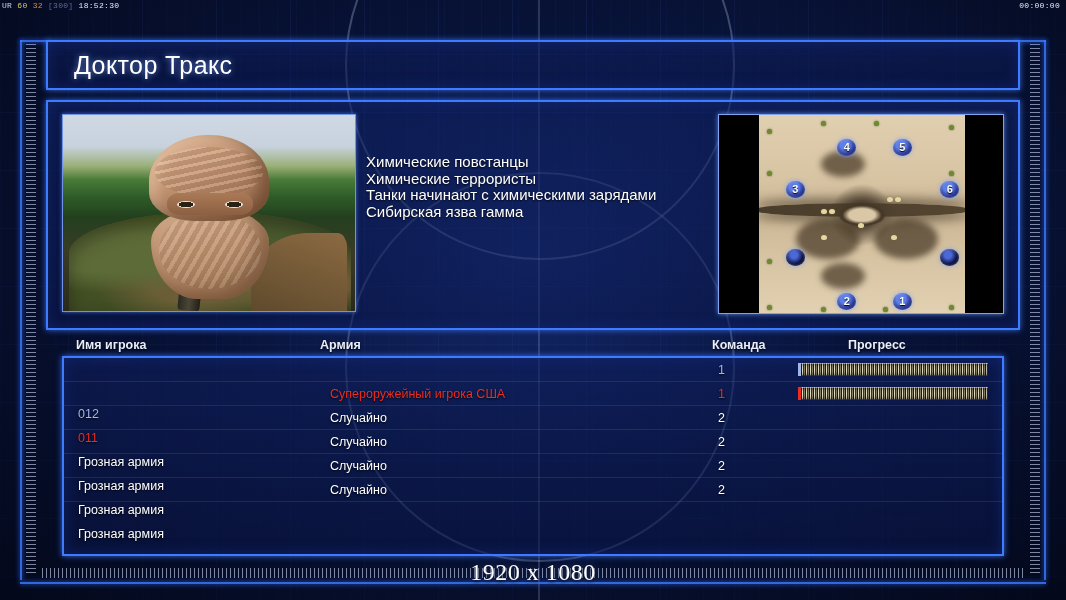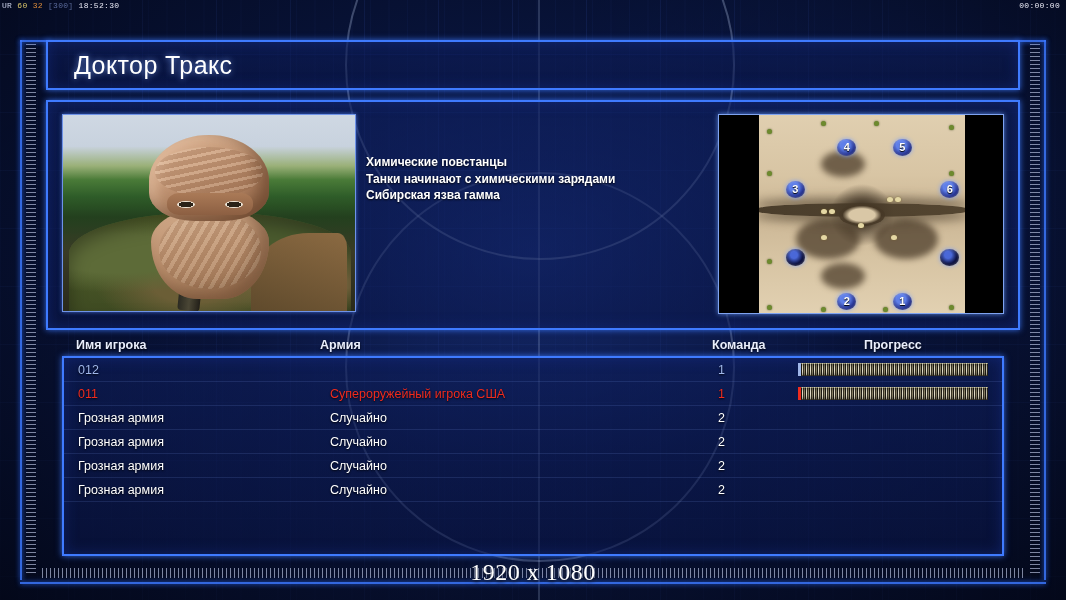--- a/index.html
+++ b/index.html
@@ -159,21 +159,21 @@
     transform:rotate(6deg); border-radius:4px;
   }
   .p-strap2{
     position:absolute; left:140px; bottom:26px; width:18px; height:22px;
     background:#3a382c; border-radius:50%;
   }
 
   
   .desc { position:absolute; left:318px; top:52px; width:310px; }
   .desc div {
-    font-size:12px; font-weight:bold; color:#ffffff; line-height:16.5px;
+    font-size:15px; font-weight:normal; color:#ffffff; line-height:16.5px;
     text-shadow:0 1px 2px rgba(0,0,0,.85);
     white-space:nowrap;
   }
 
   
   .minimap-wrap {
     position:absolute; right:14px; top:12px; width:286px; height:200px;
     border:1px solid #7fa3f0; box-shadow:0 0 5px rgba(110,160,255,.8);
     background:#000; overflow:hidden;
   }
@@ -217,30 +217,30 @@
     box-shadow:0 0 2px rgba(120,100,40,.7);
   }
 
   
   .list-head { position:absolute; left:62px; top:338px; width:942px; height:18px; }
   .list-head span {
     position:absolute; font-size:12.5px; color:#e9eefc; font-weight:600;
     text-shadow:0 1px 2px rgba(0,0,0,.9);
   }
   .col-name{ left:14px; } .col-army{ left:258px; }
-  .col-team{ left:650px; } .col-prog{ left:766px;padding-left:36px; }
+  .col-team{ left:650px; } .col-prog{ left:750px;padding-left:36px; }
 
   .rows { position:absolute; left:0; top:0; width:100%; }
   .row {
     position:relative; height:24px; line-height:24px;
     border-bottom:1px solid rgba(120,150,230,0.16);
   }
   .row .cell { position:absolute; font-size:12.5px; white-space:nowrap;
                text-shadow:0 1px 2px rgba(0,0,0,.85); }
-  .cell.name{ left:14px; } .cell.army{ left:266px; }
+  .cell.name{ left:14px;margin-top:44px; } .cell.army{ left:266px; }
   .cell.team{ left:654px; }
   .prog-holder{ position:absolute; left:734px; top:5px; width:190px; height:13px; }
   .pbar {
     position:absolute; inset:0;
     background:
       repeating-linear-gradient(to right,
         rgba(238,232,206,.95) 0 1px,
         rgba(58,52,34,.95) 1px 2px,
         rgba(150,140,104,.9) 2px 3px,
         rgba(30,26,16,.95) 3px 4px);
@@ -307,20 +307,21 @@
       <div class="p-turban"></div>
       <div class="p-eyes">
         <div class="p-eye-l"></div>
         <div class="p-eye-r"></div>
       </div>
     </div>
   </div>
 
   <div class="desc">
     <div>Химические повстанцы</div>
+    <div>Химические террористы</div>
     <div>Танки начинают с химическими зарядами</div>
     <div>Сибирская язва гамма</div>
   </div>
 
   <div class="minimap-wrap">
     <div class="minimap-img">
       <div class="mm-blob" style="left:18%;top:52%;width:64px;height:40px;"></div>
       <div class="mm-blob" style="left:56%;top:52%;width:64px;height:40px;"></div>
       <div class="mm-blob" style="left:30%;top:18%;width:44px;height:26px;"></div>
       <div class="mm-blob" style="left:30%;top:74%;width:44px;height:26px;"></div>

